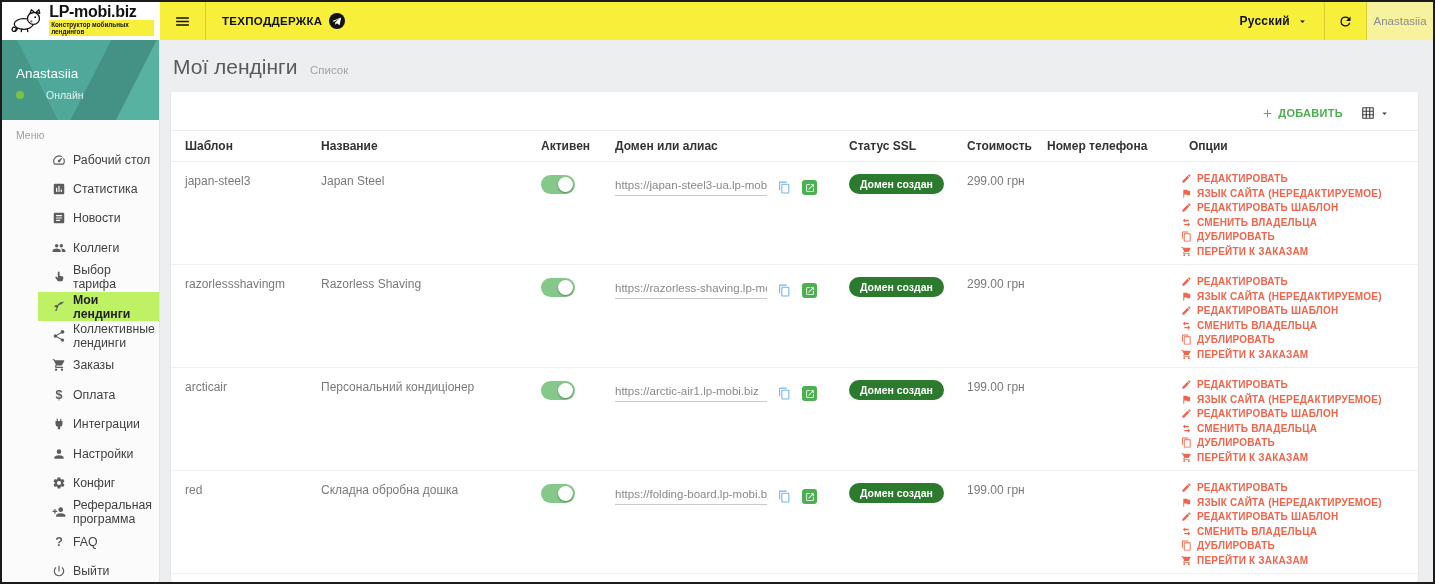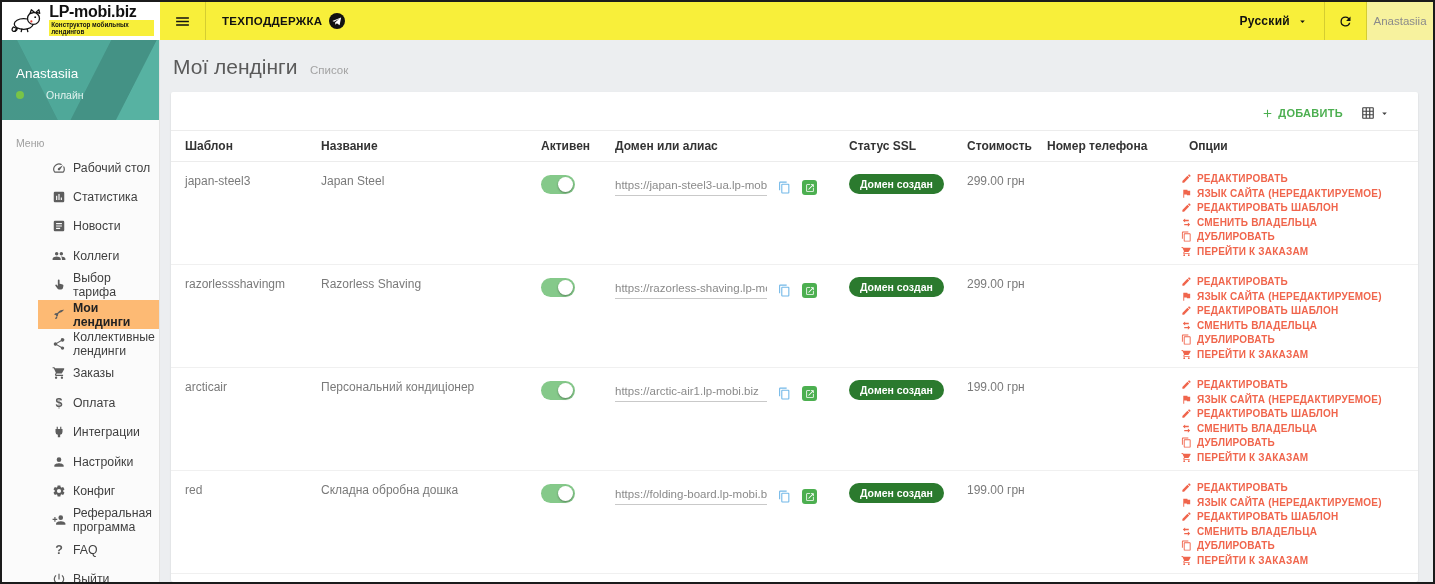--- a/index.html
+++ b/index.html
@@ -33,26 +33,26 @@
   .sidebar { width:158px; background:#fbfbfb; flex-shrink:0; border-right:1px solid #e4e4e4; }
   .profile { height:80px; padding:14px 0 0 14px; position:relative; overflow:hidden;
     background:
       linear-gradient(63deg, rgba(0,0,0,.10) 0 28%, rgba(0,0,0,0) 28.5%),
       linear-gradient(117deg, #4fa899 0 55%, #449285 55.5% 78%, #57b2a2 78.5%);
     background-color:#4aa396; }
   .profile-name { color:#fff; font-size:13.5px; margin-top:12px; }
   .profile-status { display:flex; align-items:center; gap:22px; margin-top:8px; }
   .dot { width:8px; height:8px; border-radius:50%; background:#79c447; }
   .profile-status span { color:#e2f2ee; font-size:10.5px; }
-  .menu-label { color:#9e9e9e; font-size:10.5px; padding:17px 0 4px 14px; }
+  .menu-label { color:#9e9e9e; font-size:10.5px; padding:9px 0 4px 14px; }
   .menu-item { display:flex; align-items:center; gap:7px; height:29.4px; padding:0 6px 0 14px;
                font-size:12.3px; color:#3f3f3f; cursor:pointer;margin-left:36px; }
   .menu-item .ic { width:14px; height:14px; color:#5d5d5d; flex-shrink:0; }
   .menu-item .ic-txt { width:14px; text-align:center; font-size:12.5px; font-weight:700; color:#5d5d5d; flex-shrink:0; }
-  .menu-item.active { background:#fdba74; font-weight:700; color:#222; }
+  .menu-item.active { background:#bef264; font-weight:700; color:#222; }
 
   
   .main { flex:1; overflow:hidden; display:flex; flex-direction:column; }
   .page-head { padding:15px 0 13px 13px; }
   .page-title { font-size:21px; color:#5a5a5a; }
   .page-sub { font-size:11.5px; color:#a3a3a3; margin-left:8px; }
   .card { background:#fff; margin:0 15px 0 11px; flex:1; box-shadow:0 1px 2px rgba(0,0,0,.12);
           border-radius:2px; overflow:hidden; }
   .card-toolbar { display:flex; justify-content:flex-end; align-items:center; gap:18px;
                   padding:14px 28px 10px 12px; }

